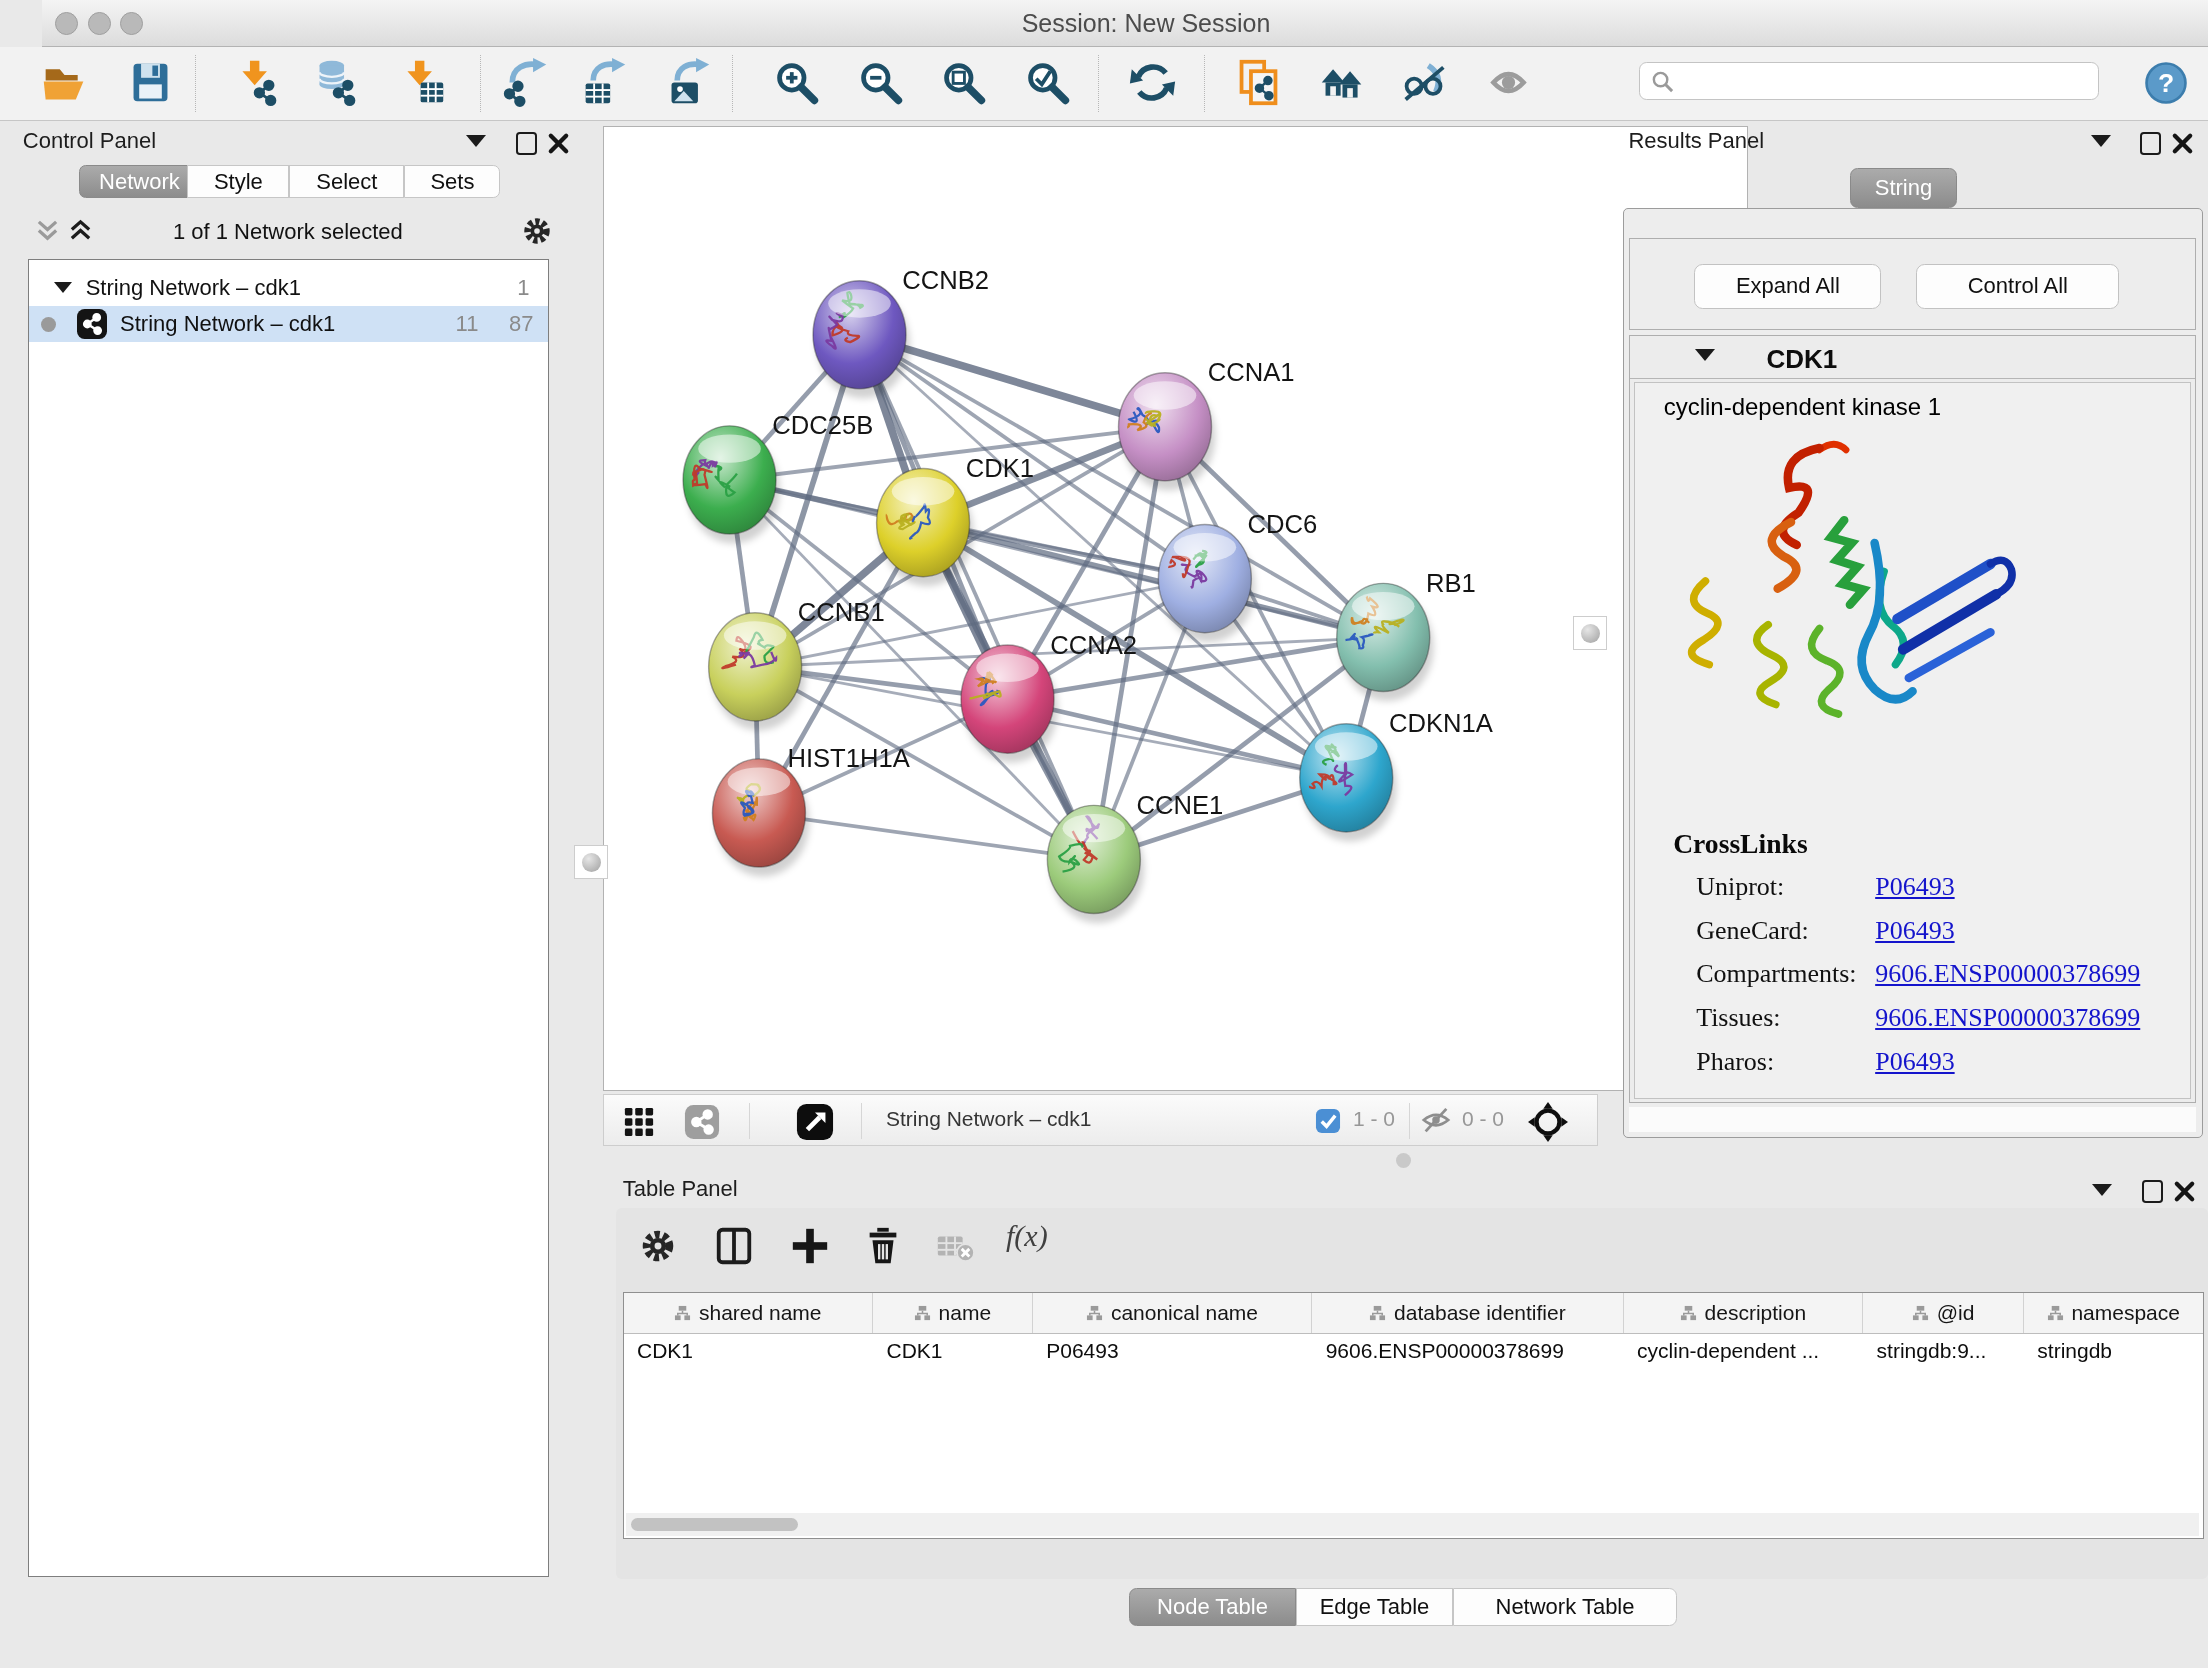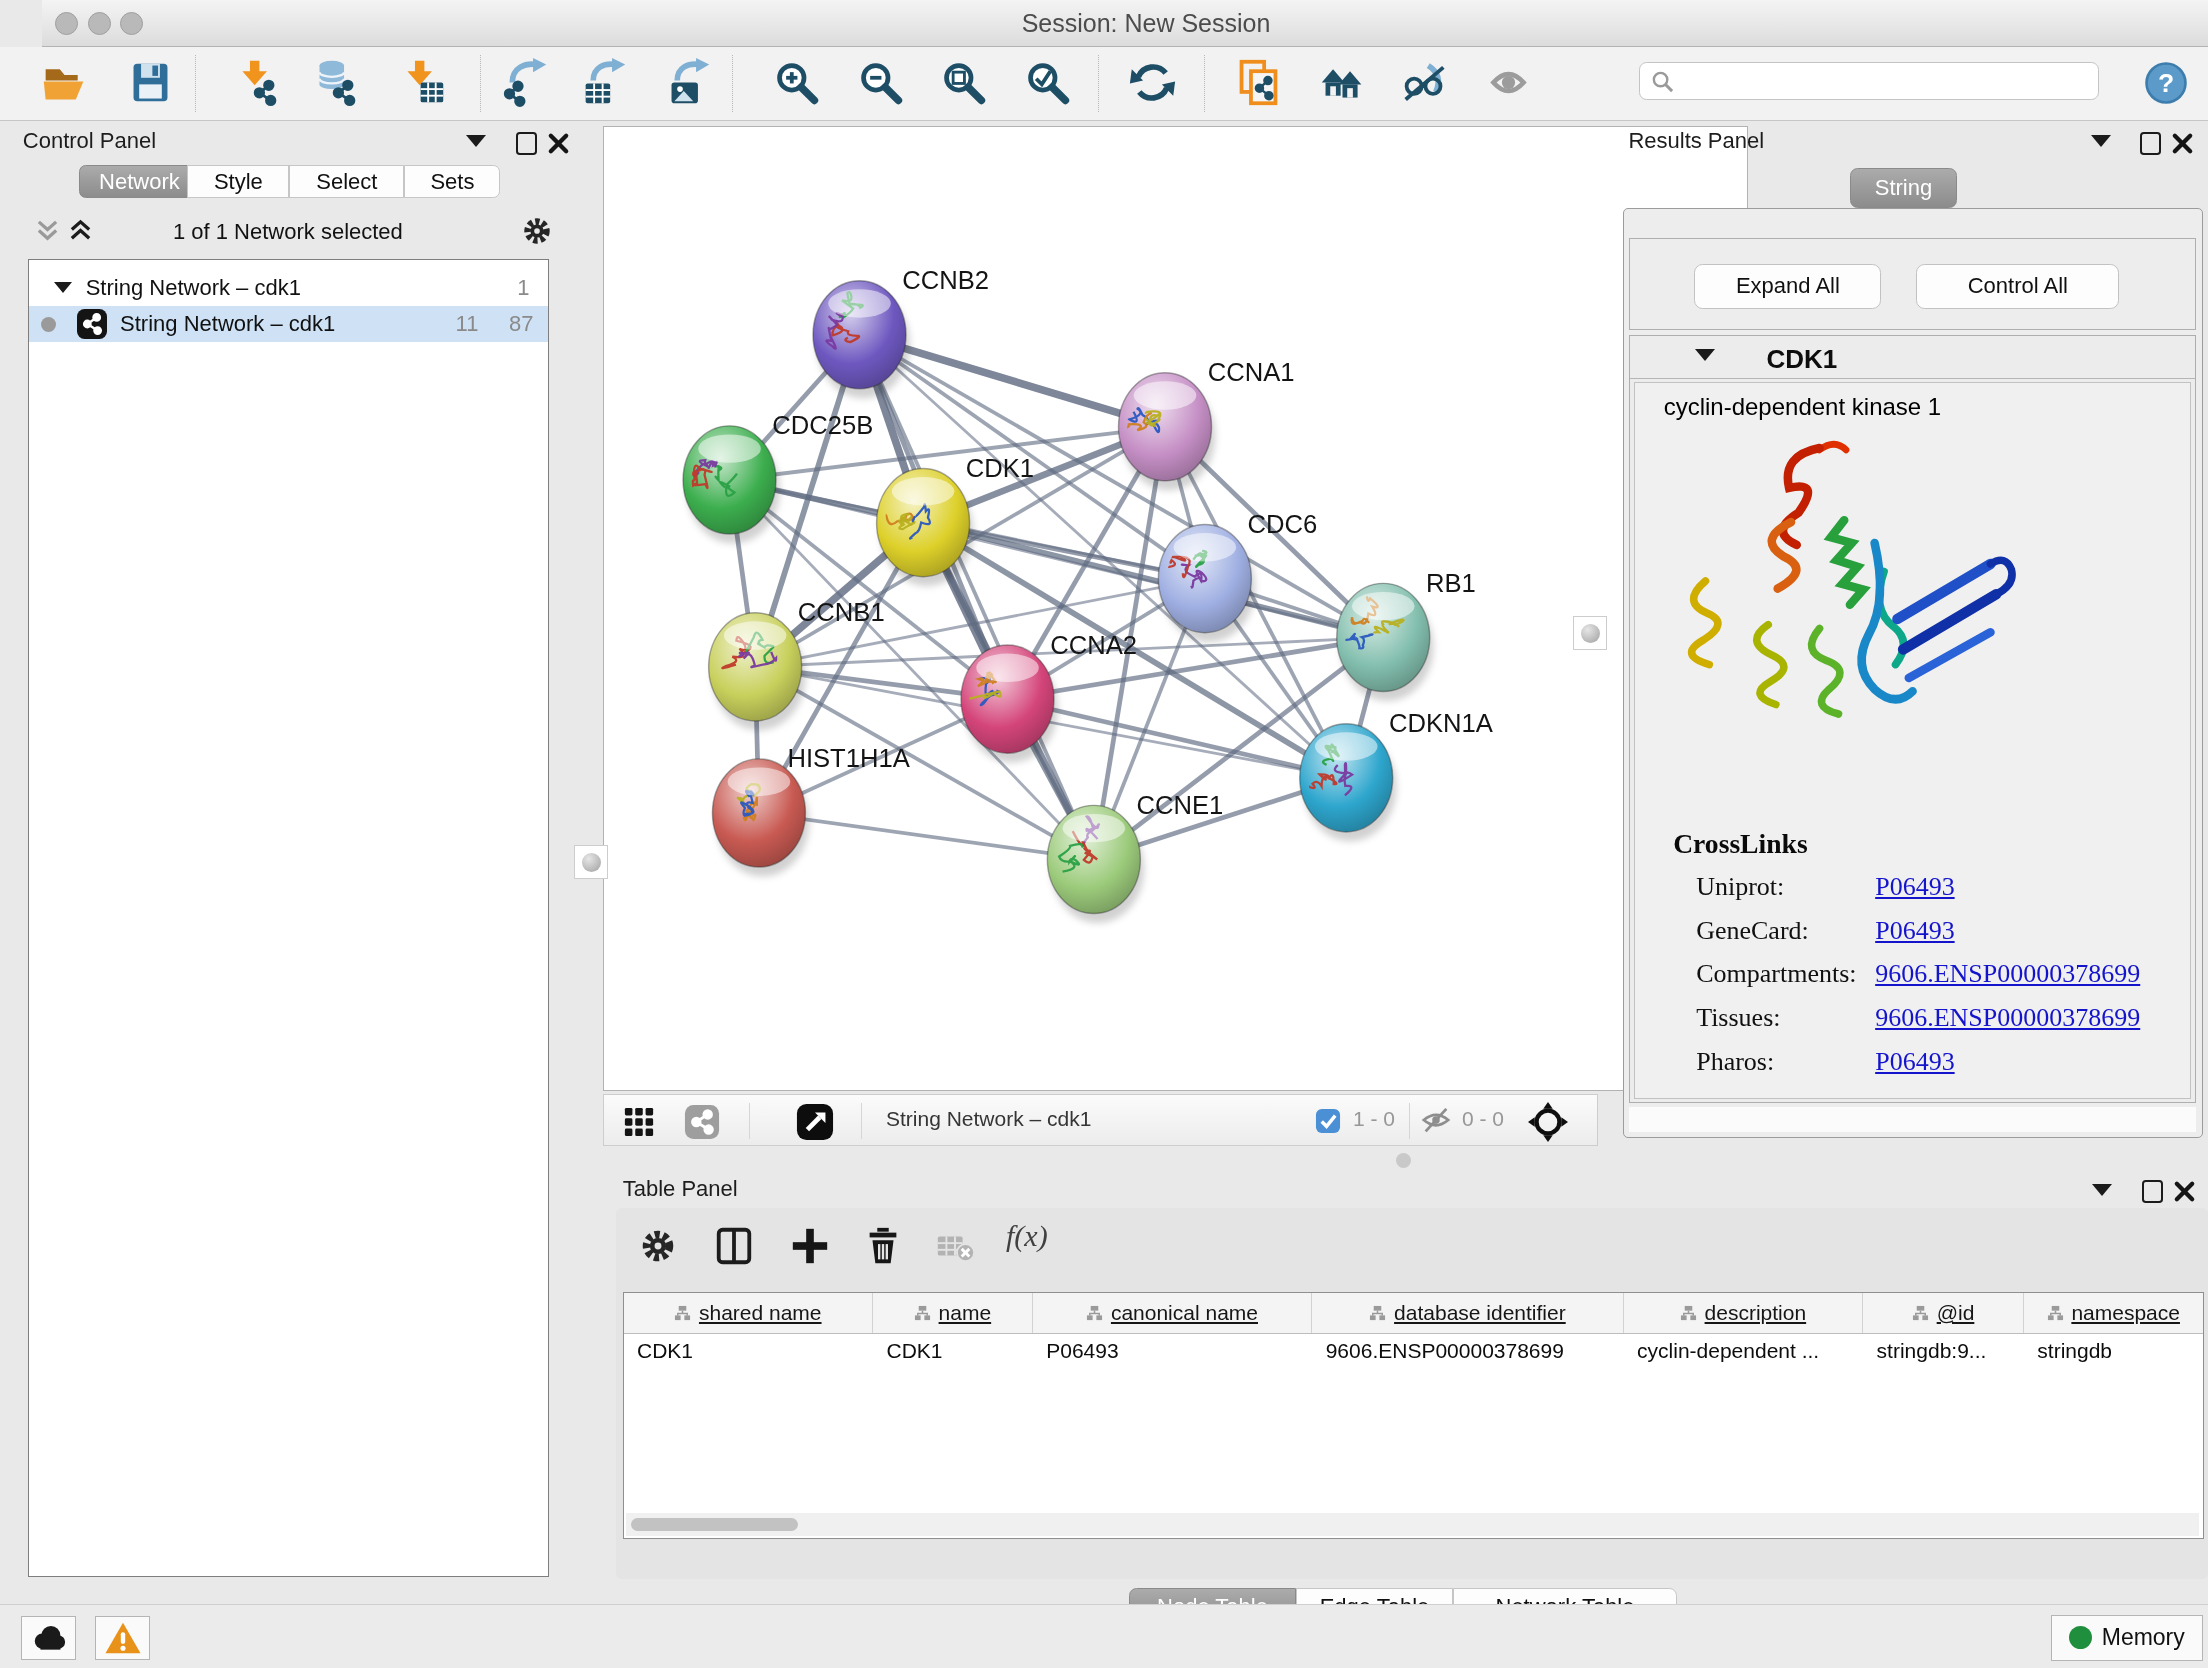--- a/index.html
+++ b/index.html
@@ -59,21 +59,21 @@
   .xl-value{position:absolute;left:240px;font-size:26px;color:#1414cc;text-decoration:underline;
     font-family:"Liberation Serif",serif;cursor:pointer;}
   
   .tpanel{position:absolute;left:616px;top:1176px;width:1592px;height:428px;}
   .tbody{position:absolute;left:0;top:32px;width:1592px;height:371px;background:#e4e4e4;border-radius:5.7px;}
   .ttool{position:absolute;width:42px;height:42px;top:17px;cursor:pointer;}
   .tablebox{position:absolute;left:6.7px;top:84px;width:1581px;height:247px;background:#fff;
     border:1.9px solid #8f8f8f;box-sizing:border-box;}
   .thead{position:absolute;left:0;top:0;height:40px;width:100%;display:flex;background:#f4f4f4;border-bottom:1px solid #bdbdbd;}
   .th{display:flex;align-items:center;justify-content:center;gap:7.6px;font-size:21px;color:#161616;
-    border-right:1px solid #d2d2d2;box-sizing:border-box;overflow:hidden;white-space:nowrap;cursor:pointer;text-decoration:underline;}
+    border-right:1px solid #d2d2d2;box-sizing:border-box;overflow:hidden;white-space:nowrap;cursor:pointer;}
   .trdata{position:absolute;left:0;top:40px;height:36px;width:100%;display:flex;align-items:center;cursor:pointer;}
   .td{font-size:21px;color:#0d0d0d;padding-left:13.3px;box-sizing:border-box;overflow:hidden;white-space:nowrap;}
   .hscroll{position:absolute;left:1.9px;bottom:1.9px;height:23px;width:1573px;background:#f0f0f0;}
   .hthumb{position:absolute;left:5.7px;top:4.8px;width:167px;height:13.3px;border-radius:6.7px;background:#c2c2c2;cursor:grab;}
   
   .statusbar{position:absolute;left:0;top:1604px;width:2208px;height:65px;background:#ebebeb;
     border-top:1.9px solid #cfcfcf;box-sizing:border-box;}
   .sbtn{position:absolute;top:11.4px;width:55px;height:44px;background:#fafafa;border:1.9px solid #b5b5b5;
     display:flex;align-items:center;justify-content:center;cursor:pointer;box-sizing:border-box;}
   .membtn{position:absolute;left:2051px;top:9.5px;width:152px;height:46px;background:#fafafa;border:1.9px solid #b5b5b5;
@@ -915,38 +915,15 @@
             <div class="hthumb"></div>
           </div>
       </div>
 
       <div class="seg sel" style="left:513px;top:380px;width:167px;height:38px;border-radius:7.6px 0 0 7.6px">Node Table</div>
       <div class="seg" style="left:680px;top:380px;width:157px;height:38px">Edge Table</div>
       <div class="seg" style="left:837px;top:380px;width:224px;height:38px;border-radius:0 7.6px 7.6px 0">Network Table</div>
     </div>
   </div>
 
-  <div class="statusbar">
-    <div class="sbtn" style="left:21px">
-      <svg width="38" height="28.5" viewBox="0 0 40 30">
-          <g fill="#1a1a1a">
-            <circle cx="13" cy="18" r="8"></circle>
-            <circle cx="22" cy="12" r="10"></circle>
-            <circle cx="30" cy="19" r="7"></circle>
-            <rect x="11" y="18" width="21" height="9"></rect>
-          </g>
-        </svg>
-      </div>
-    <div class="sbtn" style="left:95px">
-      <svg width="38" height="34" viewBox="0 0 52 46">
-          <polygon points="26,2 50,44 2,44" fill="#e8921a"></polygon>
-          <rect x="23" y="15" width="6" height="16" rx="3" fill="#fff"></rect>
-          <circle cx="26" cy="37" r="3.5" fill="#fff"></circle>
-        </svg>
-      </div>
-    <div class="membtn">
-      <div class="grndot"></div>
-      <span>Memory</span>
-    </div>
-  </div>
 
 </div>
 
 
 </body></html>

